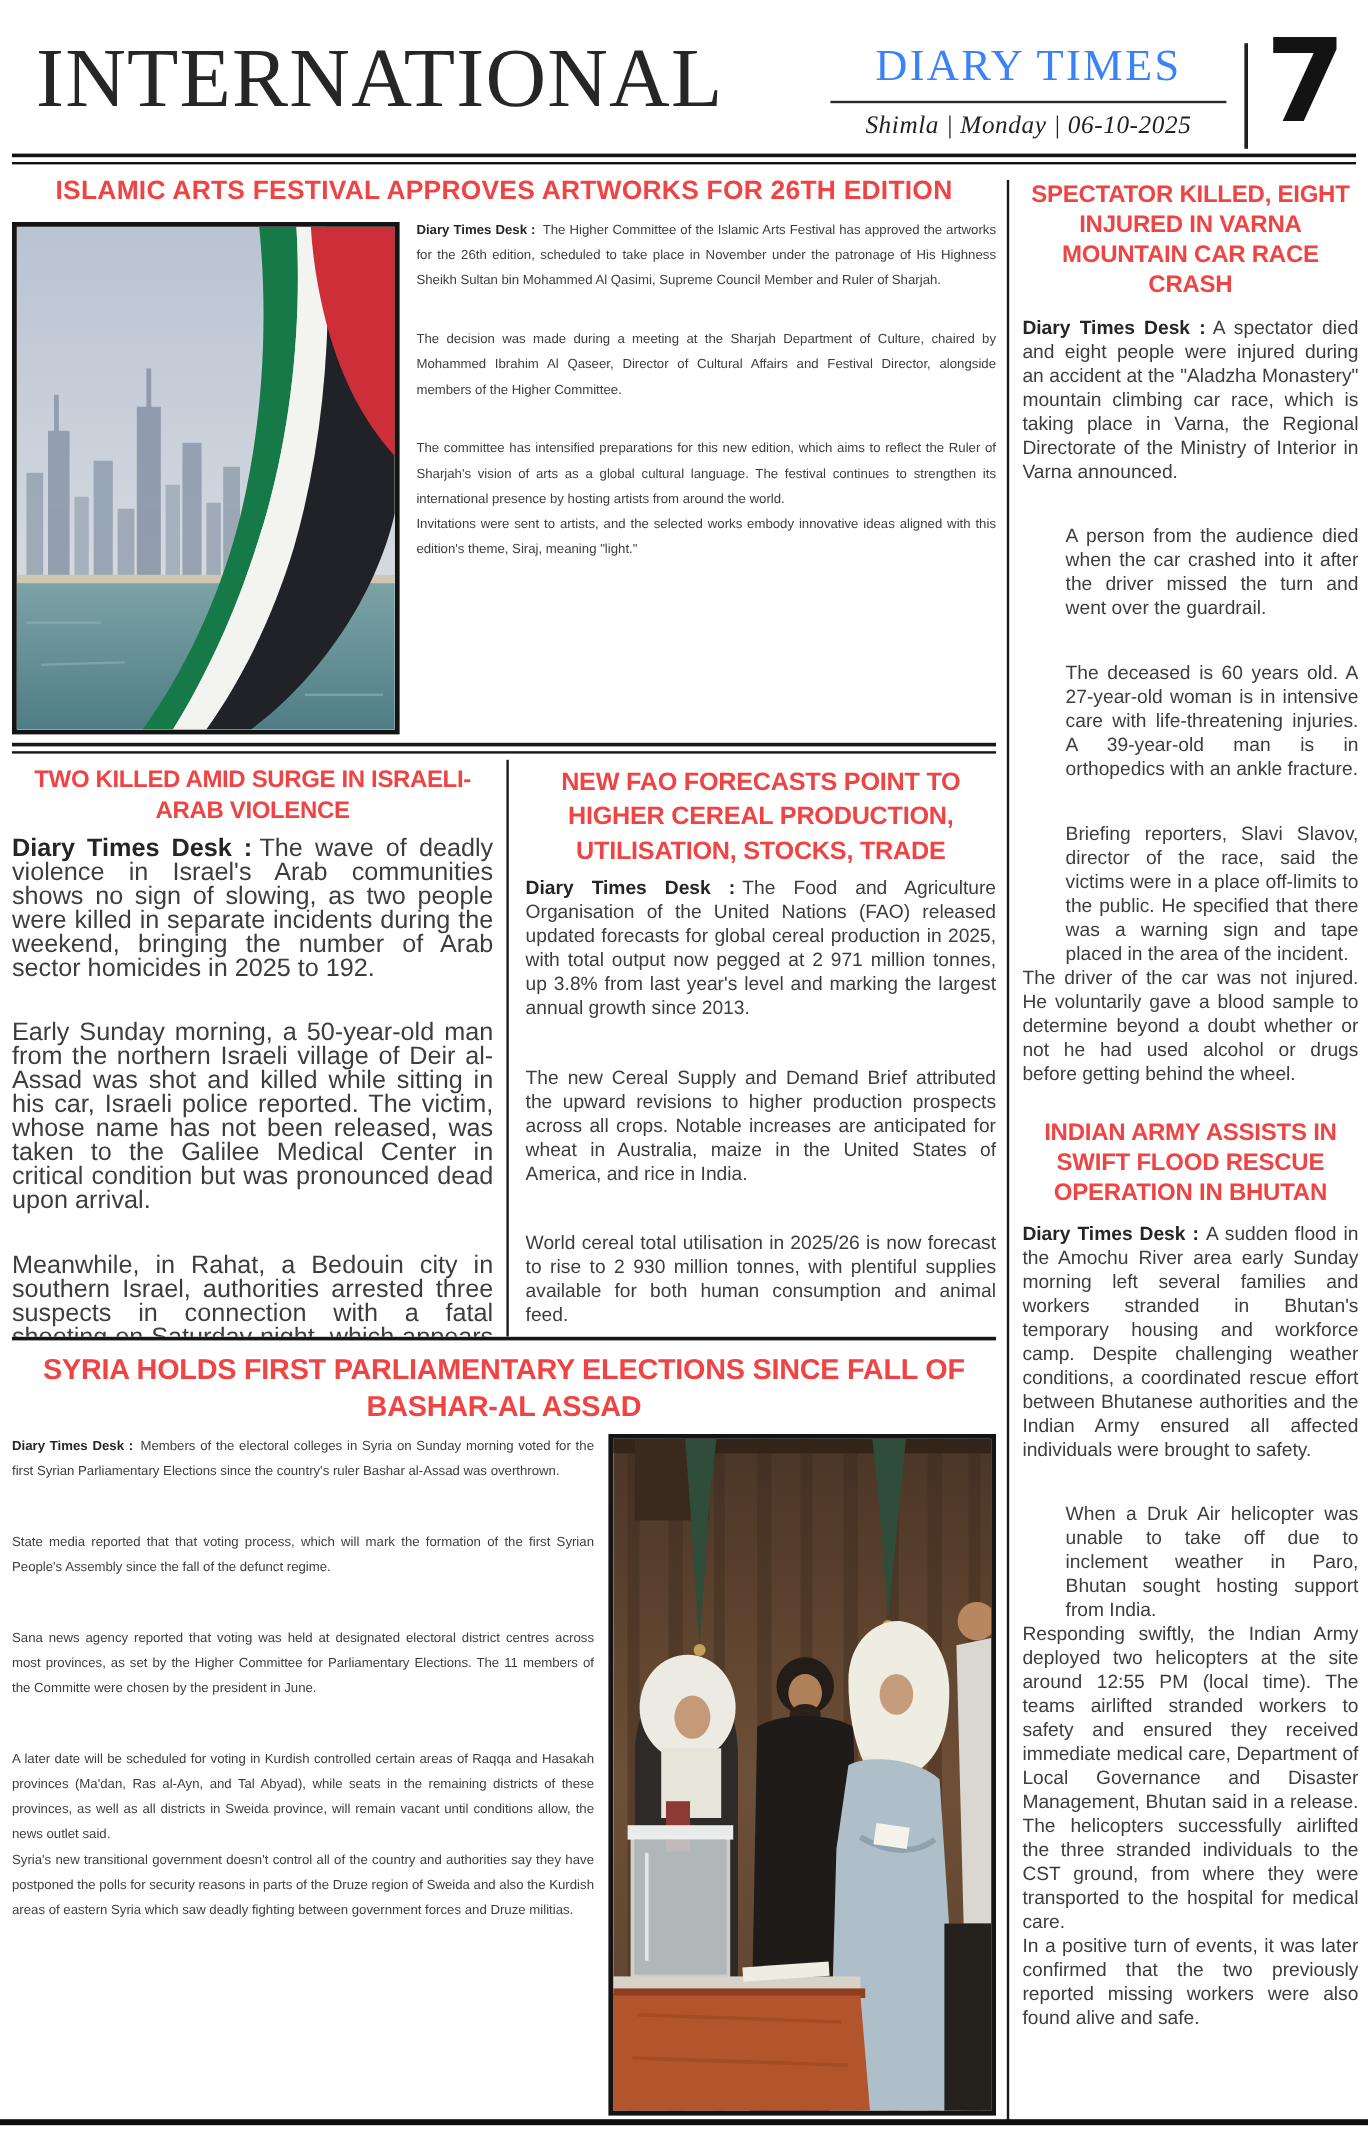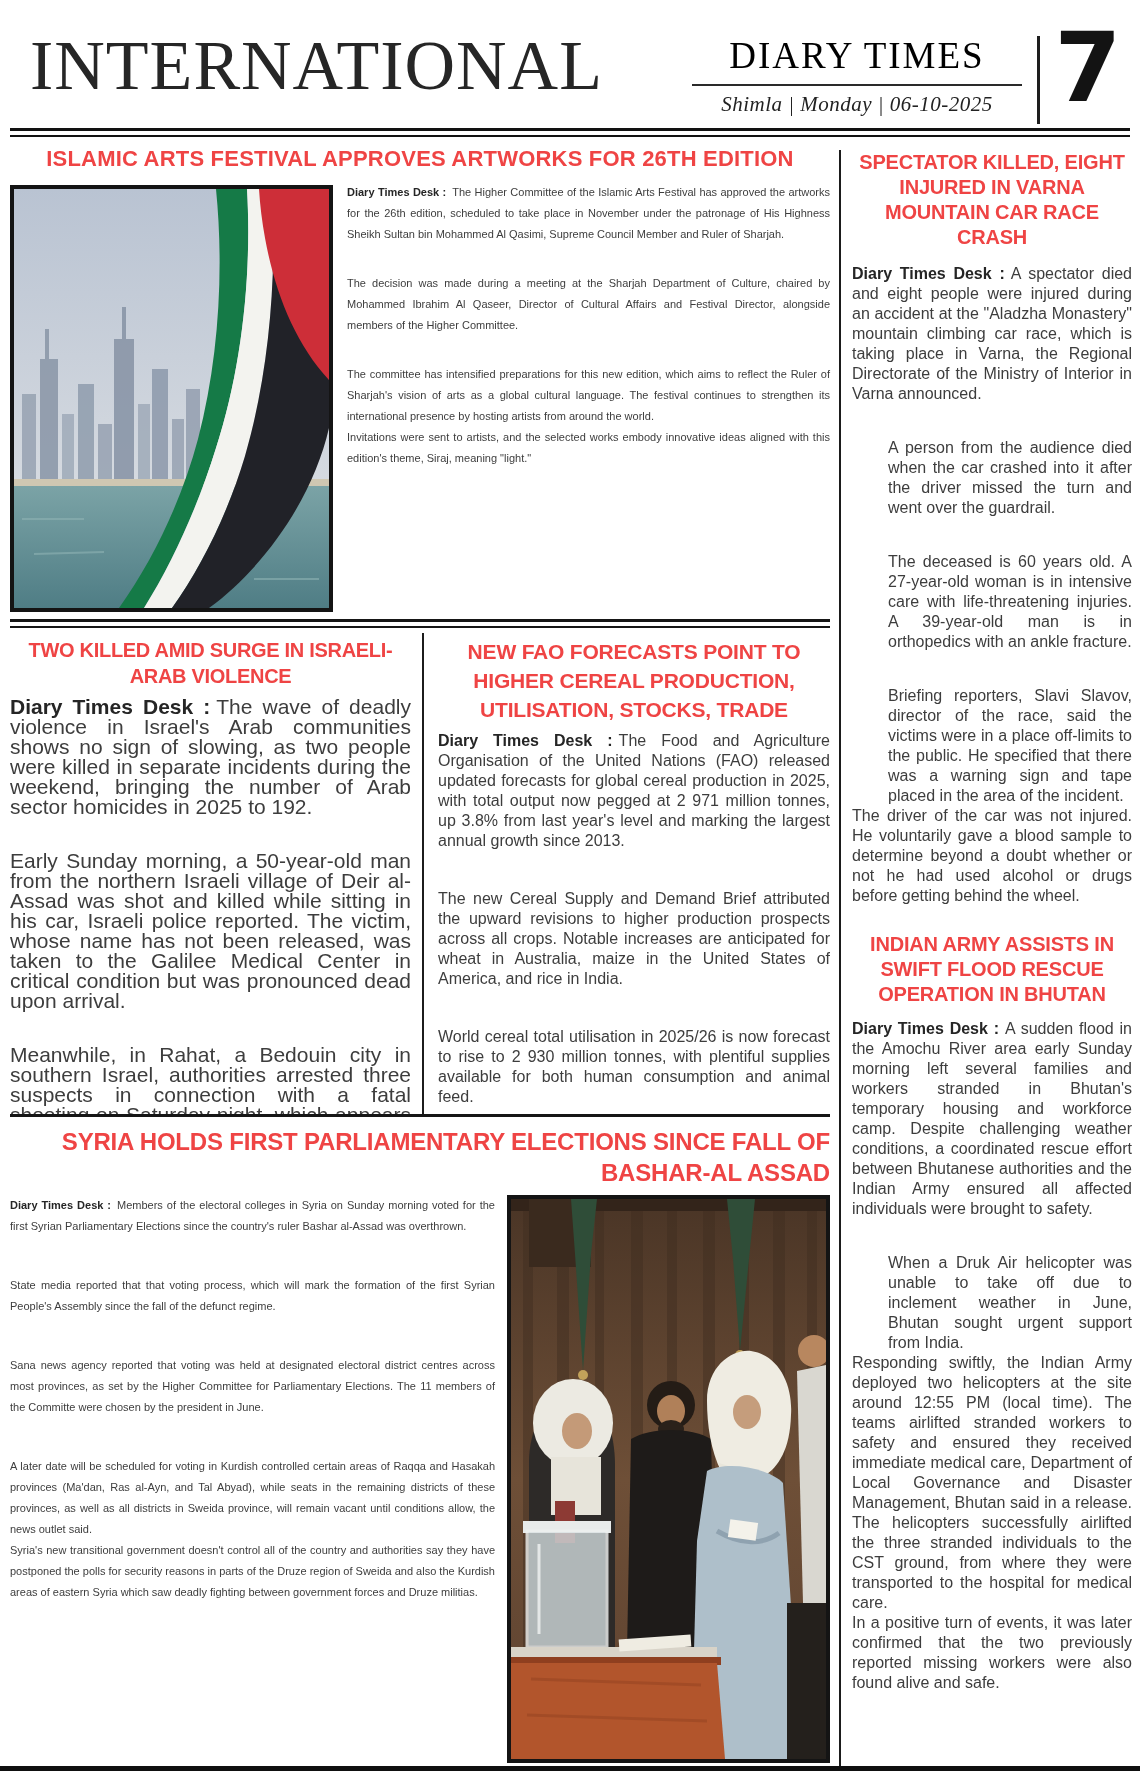--- a/index.html
+++ b/index.html
@@ -8,21 +8,21 @@
     font-family:"Liberation Sans", sans-serif;color:#3b3b3b;
   }
   
   .section-title{
     position:absolute;left:30px;top:26px;width:600px;
     font-family:"Liberation Serif", serif;font-size:70px;letter-spacing:1px;
     color:#262626;white-space:nowrap;
   }
   .mast-right{position:absolute;right:118px;top:34px;width:330px;text-align:center;}
   .paper-name{
-    font-family:"Liberation Serif", serif;font-size:37px;letter-spacing:2px;color:#000000;
+    font-family:"Liberation Serif", serif;font-size:37px;letter-spacing:2px;color:#3b82f6;
     padding-bottom:7px;border-bottom:2px solid #2a2a2a;white-space:nowrap;
   }
   .dateline{
     font-family:"Liberation Serif", serif;font-size:21px;color:#222;margin-top:6px;
     letter-spacing:.5px;white-space:nowrap;font-style:italic;
   }
   .mast-vbar{position:absolute;right:100px;top:36px;width:3px;height:88px;background:#1e1e1e;}
   .page-number{
     position:absolute;right:8px;top:18px;width:88px;text-align:center;
     font-family:"DejaVu Sans", sans-serif;font-weight:bold;font-size:96px;color:#131313;line-height:1.05;
@@ -44,21 +44,21 @@
   .col-a{width:412px;padding-right:11px;box-sizing:border-box;}
   .col-a h2{font-size:20px;line-height:26px;letter-spacing:-.3px;margin:4px 0 8px 0;}
   .col-a .bt{font-size:21px;line-height:20px;}
   .col-a .g{margin-top:34px;}
   .vdiv{width:2px;background:#1c1c1c;}
   .col-b{flex:1;padding-left:14px;box-sizing:border-box;}
   .col-b h2{font-size:21px;line-height:29px;letter-spacing:-.2px;margin:4px 0 7px 0;}
   .col-b .bt{font-size:16px;line-height:20px;}
   .col-b .g{margin-top:38px;}
   .rule-single{height:3px;background:#161616;}
-  .syria h2{font-size:24px;line-height:31px;margin:9px 0 7px 0;letter-spacing:-.2px;text-align:right;}
+  .syria h2{font-size:24px;line-height:31px;margin:9px 0 7px 0;letter-spacing:-.2px;}
   .syria-body{display:flex;}
   .syria-text{flex:1;padding-right:12px;}
   .syria-text .g{margin-top:38px;}
   .photo2{margin:0;flex:none;width:315px;height:560px;border:4px solid #141414;}
   .tight{margin-top:0;}
   
   .col-divider{position:absolute;left:839px;top:150px;width:2px;height:1618px;background:#1b1b1b;}
   .main-right{position:absolute;left:852px;top:148px;width:280px;}
   .main-right h2{font-size:20px;line-height:25px;letter-spacing:-.2px;}
   .main-right .bt{font-size:16px;line-height:20px;}
@@ -241,20 +241,20 @@
       <h2 class="h-varna">SPECTATOR KILLED, EIGHT INJURED IN VARNA MOUNTAIN CAR RACE CRASH</h2>
       <p class="bt"><b class="desk">Diary Times Desk :</b><span>A spectator died and eight people were injured during an accident at the "Aladzha Monastery" mountain climbing car race, which is taking place in Varna, the Regional Directorate of the Ministry of Interior in Varna announced.</span></p>
       <p class="bt g">A person from the audience died when the car crashed into it after the driver missed the turn and went over the guardrail.</p>
       <p class="bt g">The deceased is 60 years old. A 27-year-old woman is in intensive care with life-threatening injuries. A 39-year-old man is in orthopedics with an ankle fracture.</p>
       <p class="bt g">Briefing reporters, Slavi Slavov, director of the race, said the victims were in a place off-limits to the public. He specified that there was a warning sign and tape placed in the area of the incident.</p>
       <p class="bt tight">The driver of the car was not injured. He voluntarily gave a blood sample to determine beyond a doubt whether or not he had used alcohol or drugs before getting behind the wheel.</p>
     </article>
     <article>
       <h2 class="h-bhutan">INDIAN ARMY ASSISTS IN SWIFT FLOOD RESCUE OPERATION IN BHUTAN</h2>
       <p class="bt"><b class="desk">Diary Times Desk :</b><span>A sudden flood in the Amochu River area early Sunday morning left several families and workers stranded in Bhutan's temporary housing and workforce camp. Despite challenging weather conditions, a coordinated rescue effort between Bhutanese authorities and the Indian Army ensured all affected individuals were brought to safety.</span></p>
-      <p class="bt g">When a Druk Air helicopter was unable to take off due to inclement weather in June, Bhutan sought urgent support from India.</p>
+      <p class="bt g">When a Druk Air helicopter was unable to take off due to inclement weather in Paro, Bhutan sought hosting support from India.</p>
       <p class="bt tight">Responding swiftly, the Indian Army deployed two helicopters at the site around 12:55 PM (local time). The teams airlifted stranded workers to safety and ensured they received immediate medical care, Department of Local Governance and Disaster Management, Bhutan said in a release. The helicopters successfully airlifted the three stranded individuals to the CST ground, from where they were transported to the hospital for medical care.</p>
       <p class="bt tight">In a positive turn of events, it was later confirmed that the two previously reported missing workers were also found alive and safe.</p>
     </article>
   </aside>
 
   <div class="bottom-rule"></div>
 </div>
 
 </body></html>

